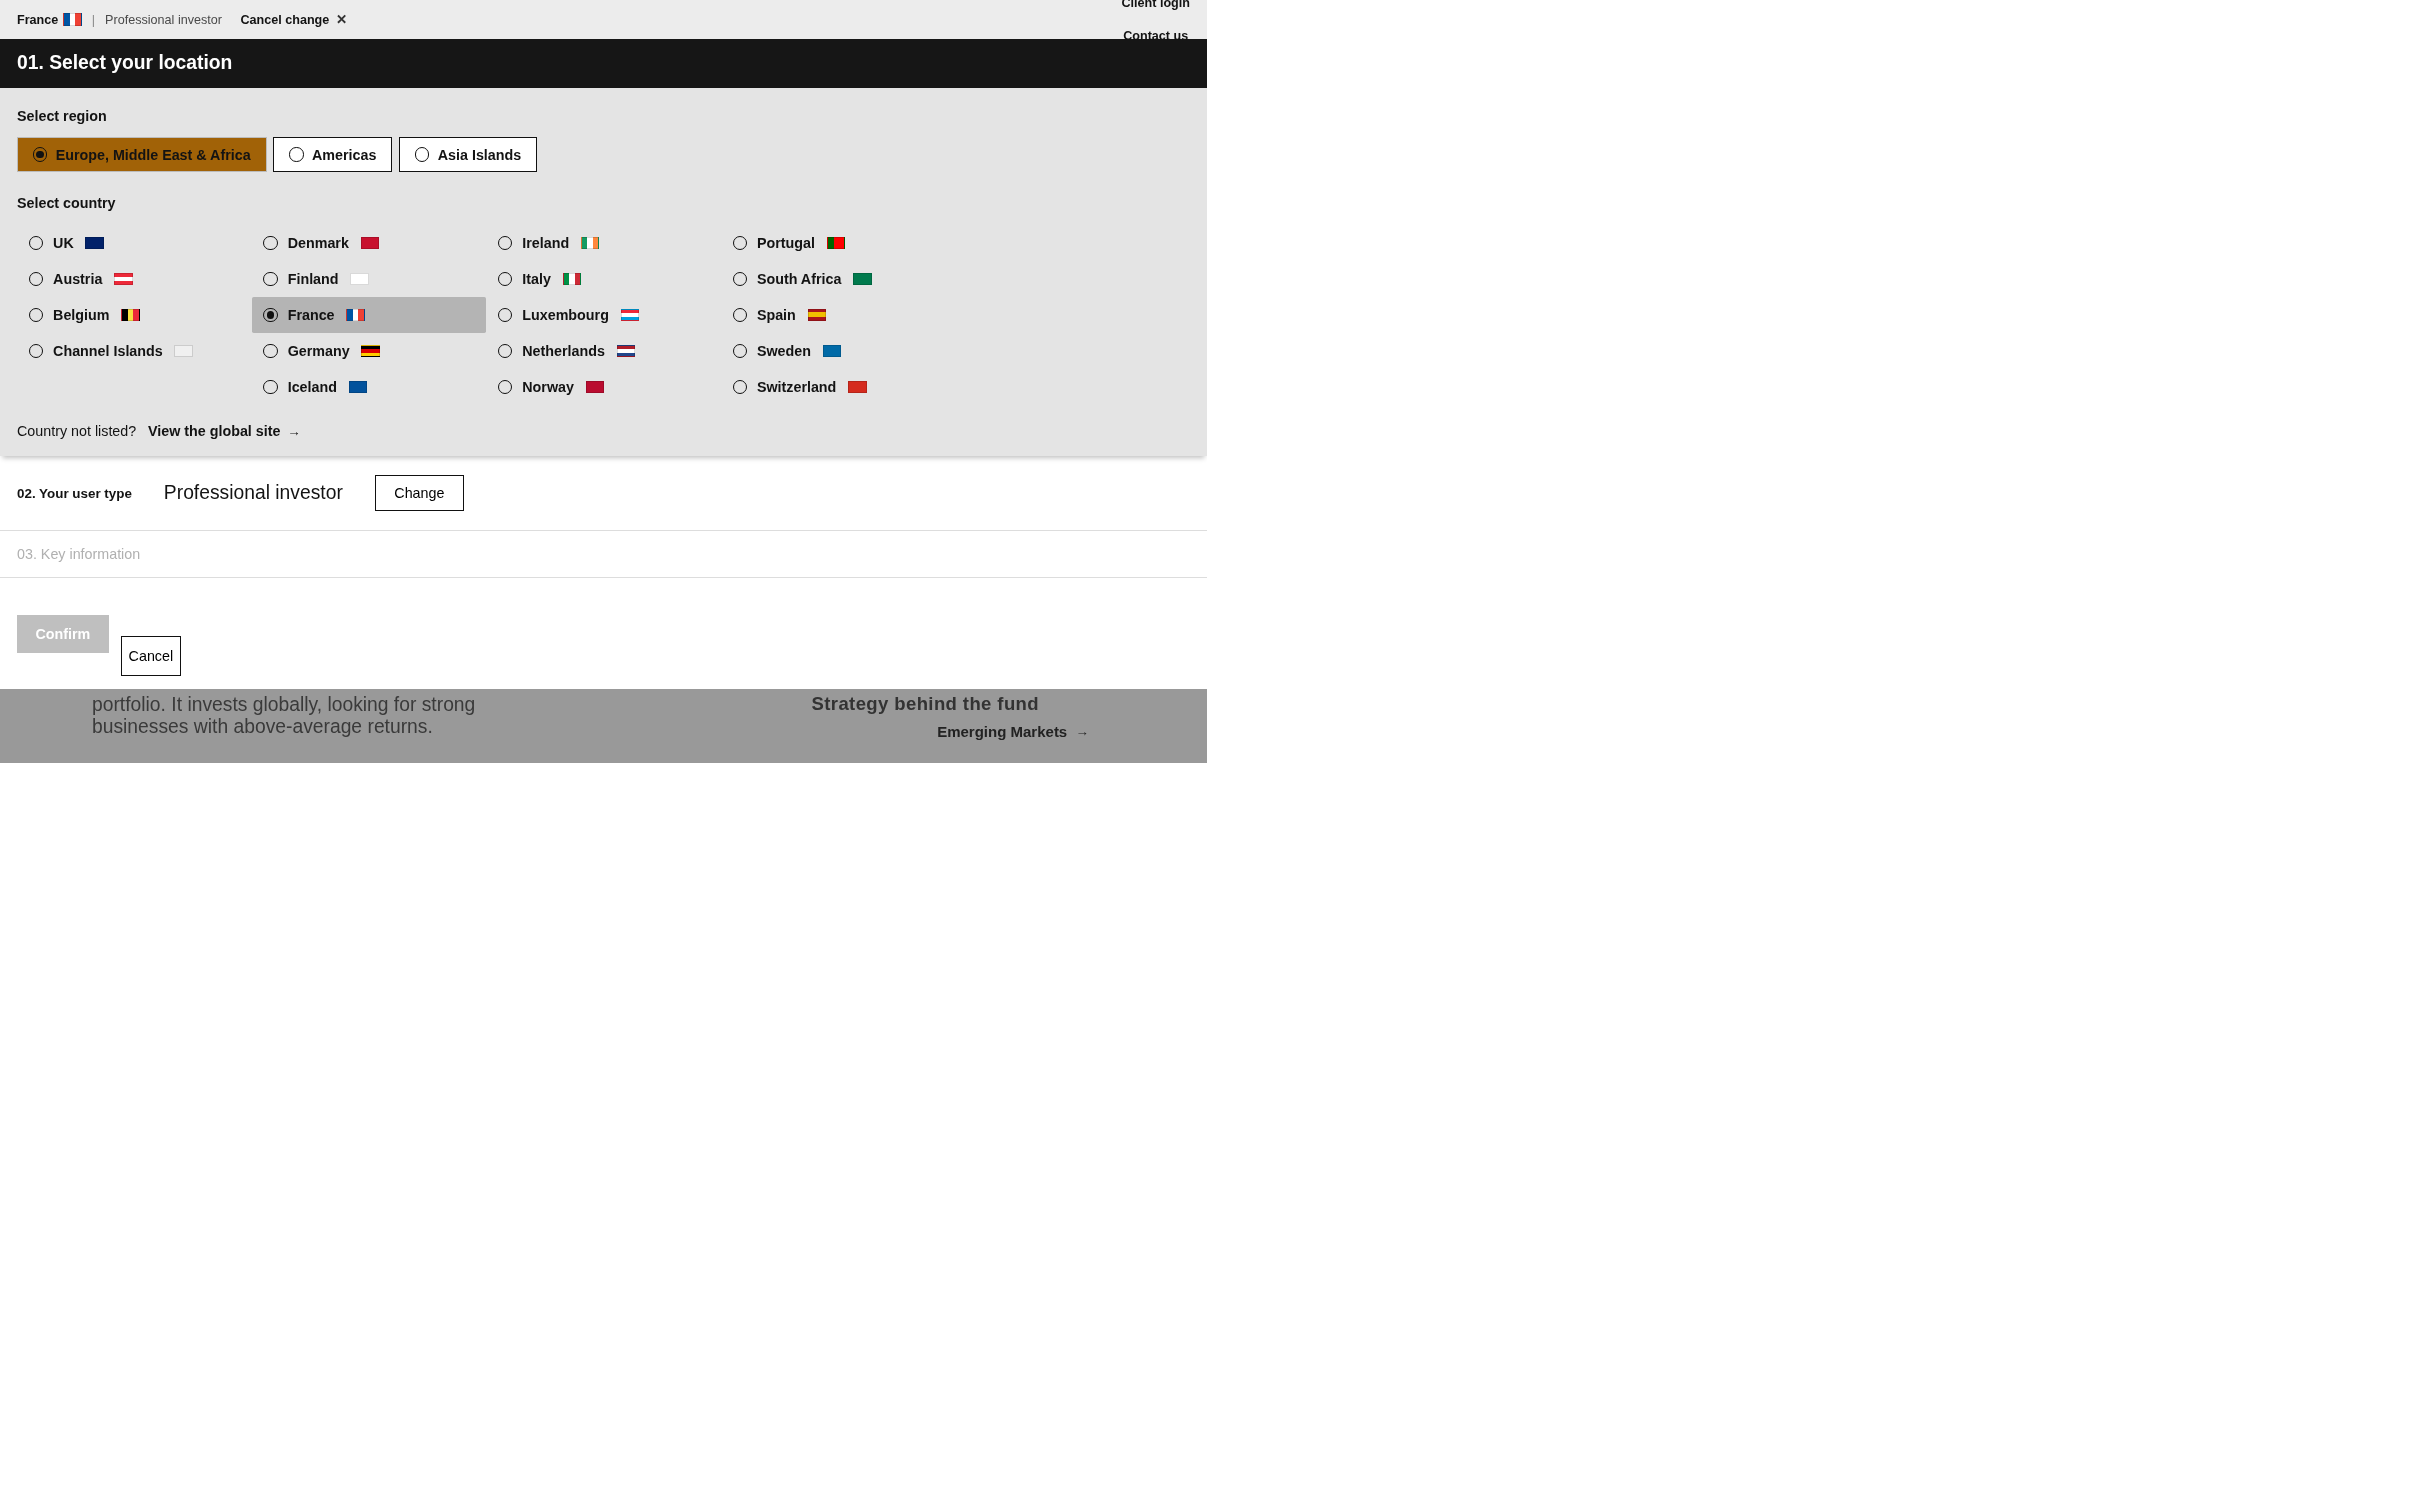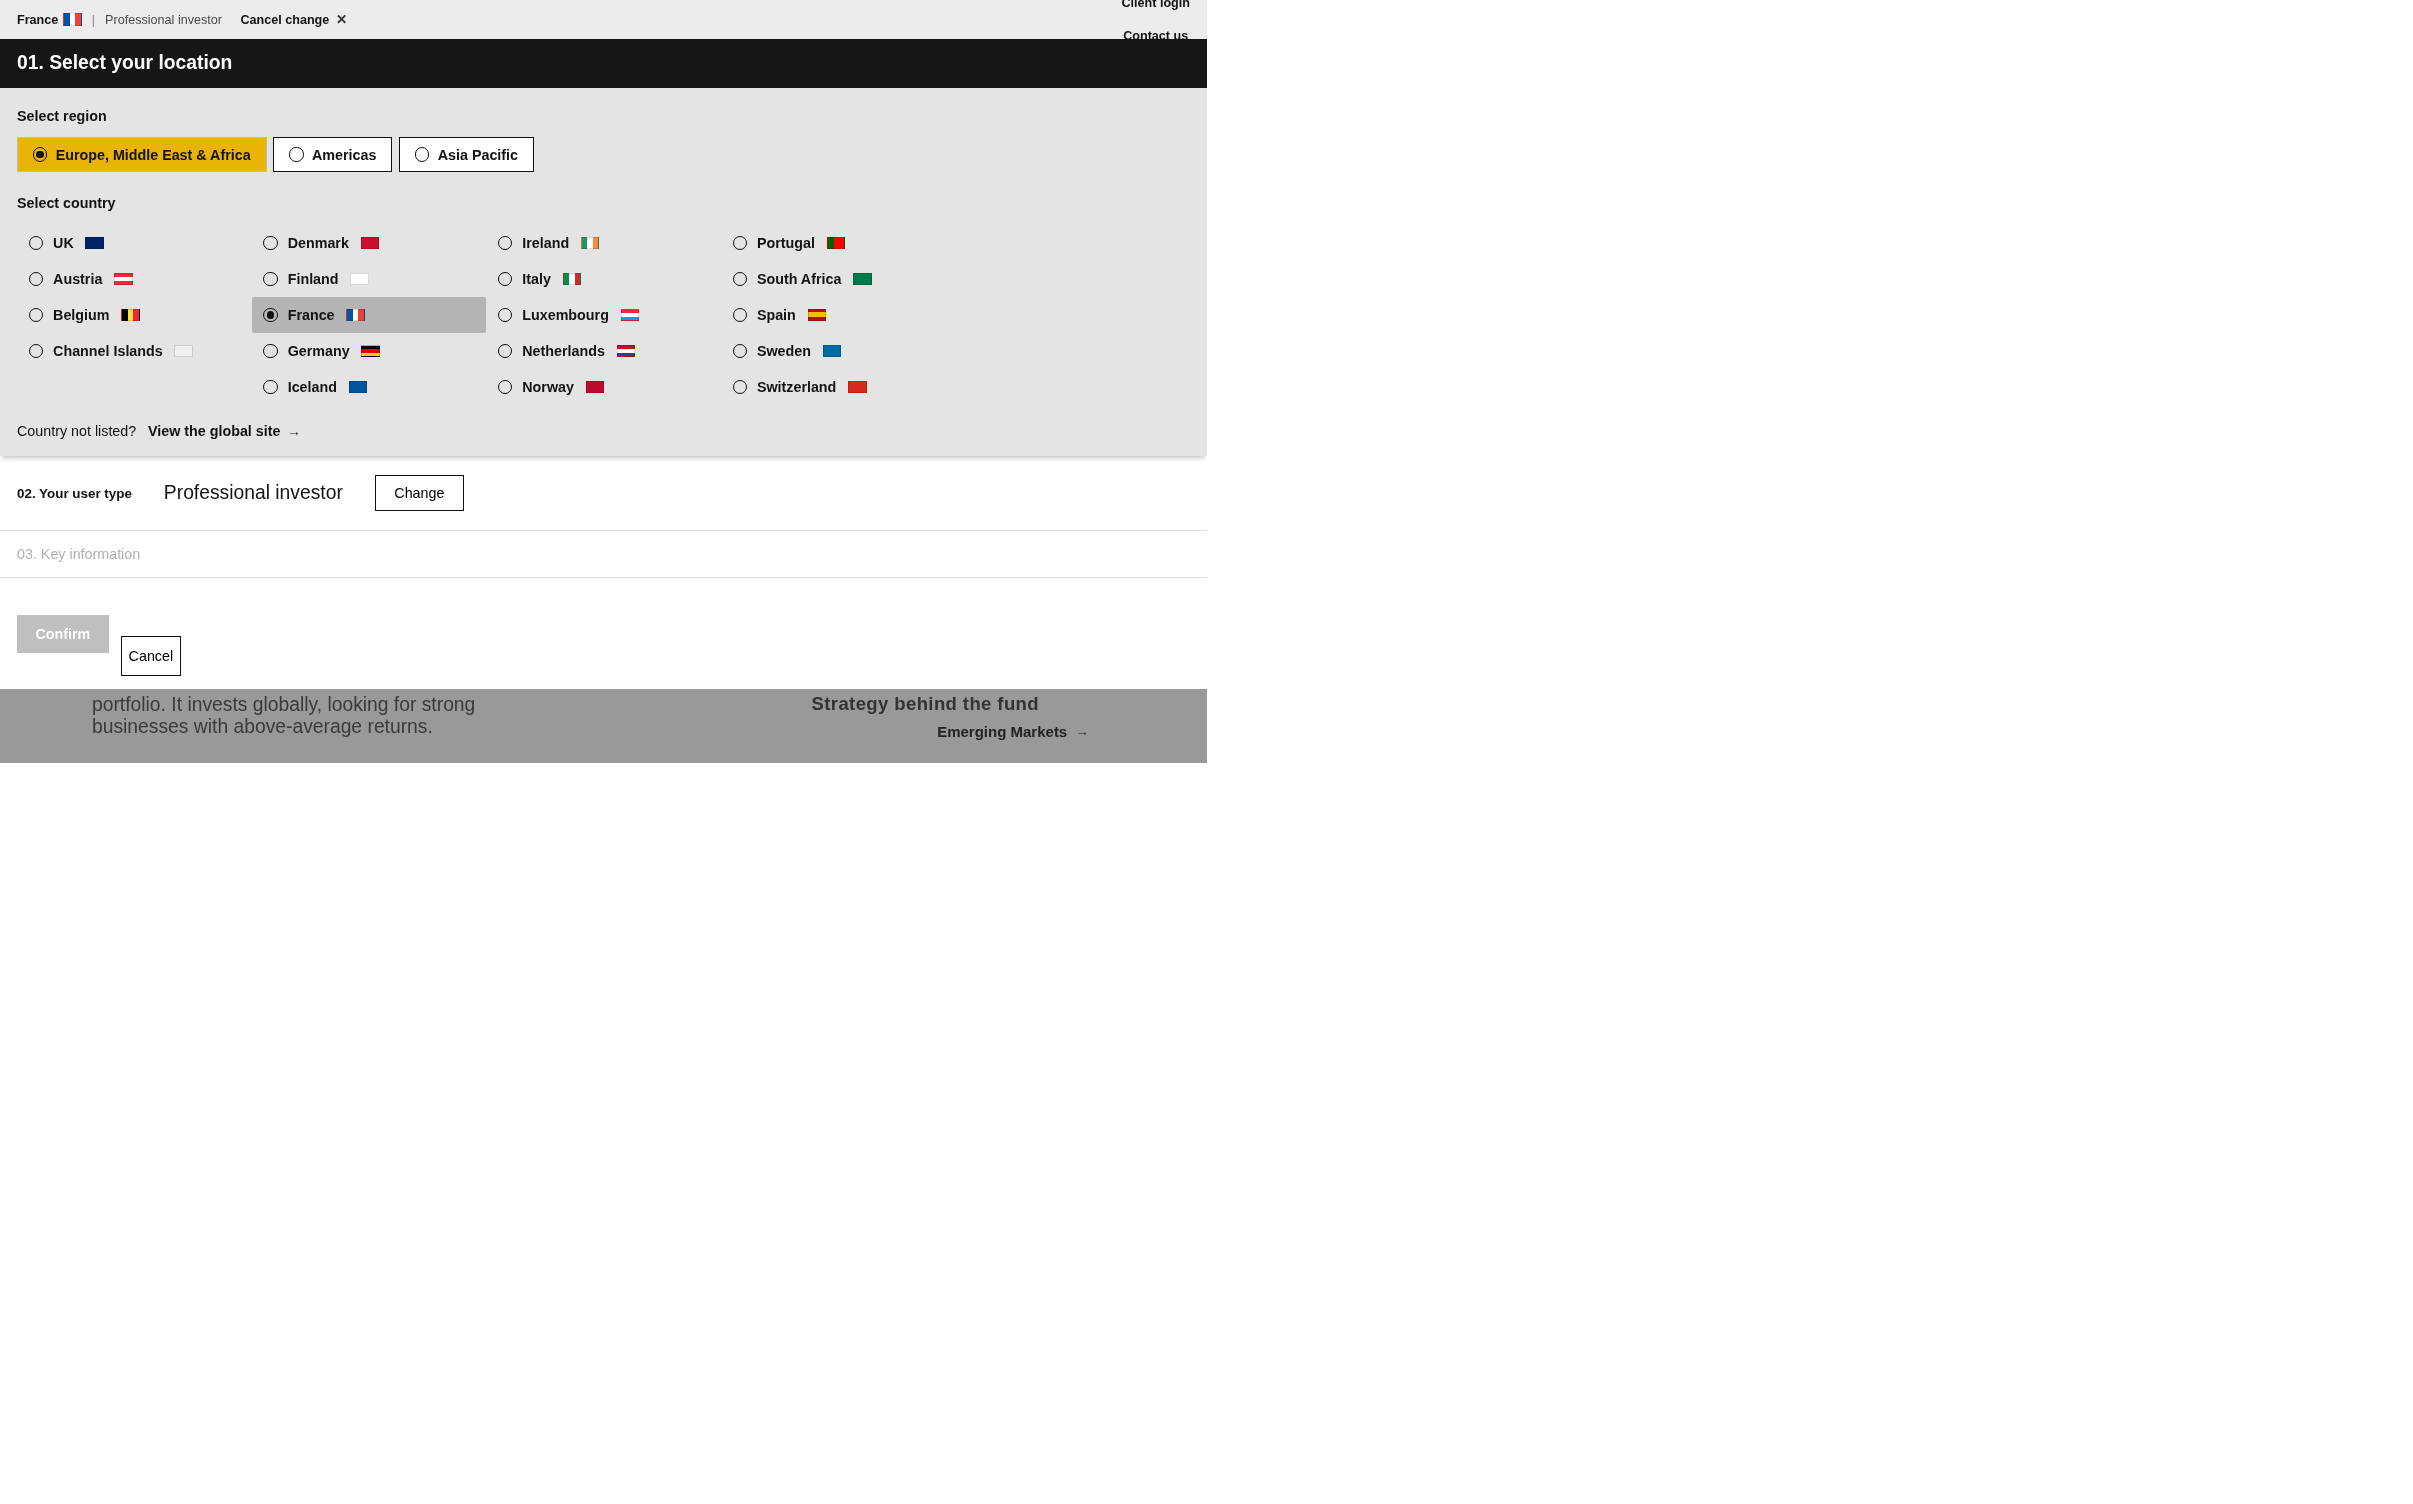--- a/index.html
+++ b/index.html
@@ -49,21 +49,21 @@
 
   .region-row { display: flex; gap: 6.7px; margin-bottom: 23.5px; }
   .region-btn {
     display: flex; align-items: center; gap: 8.4px;
     border: 0.8px solid #111;
     background: #fff;
     padding: 8.4px 15px;
     font-size: 14.3px; font-weight: 600;
     cursor: pointer;
   }
-  .region-btn.selected { background: #eab308; border-color: #bcbcbc; }
+  .region-btn.selected { background: #a16207; border-color: #bcbcbc; }
   .radio-outer {
     width: 14.3px; height: 14.3px; border: 1.7px solid #111; border-radius: 50%;
     display: inline-flex; align-items: center; justify-content: center;
     flex-shrink: 0;
   }
   .radio-inner { width: 7.6px; height: 7.6px; border-radius: 50%; background: #111; }
 
   .country-grid {
     display: grid;
     grid-template-columns: repeat(5, 1fr);
@@ -189,21 +189,21 @@
           <span class="radio-inner"></span>
         </span>
         <span>Europe, Middle East &amp; Africa</span>
       </div>
       <div class="region-btn">
         <span class="radio-outer"></span>
         <span>Americas</span>
       </div>
       <div class="region-btn">
         <span class="radio-outer"></span>
-        <span>Asia Pacific</span>
+        <span>Asia Islands</span>
       </div>
     </div>
 
   <div class="section-label">Select country</div>
 
   <div class="country-grid" id="country-grid">
       <div class="country-item">
         <span class="radio-outer"></span>
         <span>UK</span>
         <span class="flag" style="background: linear-gradient(rgb(1, 33, 105), rgb(1, 33, 105));"></span>

